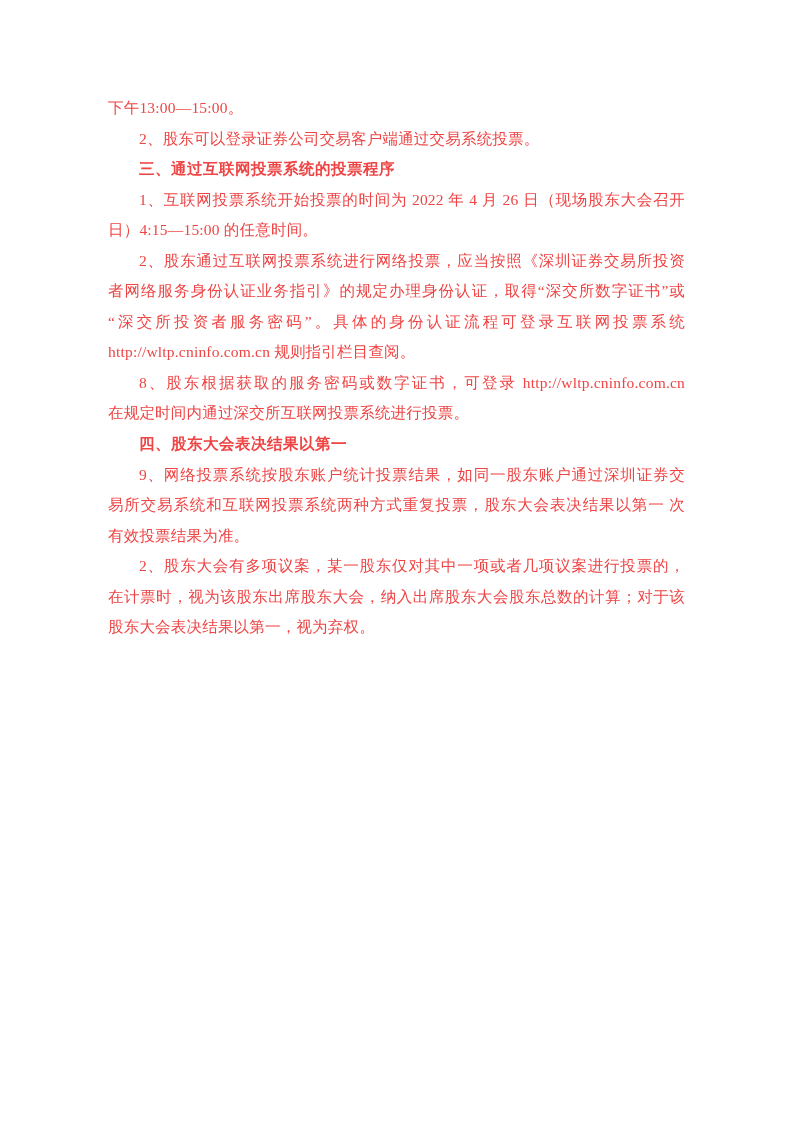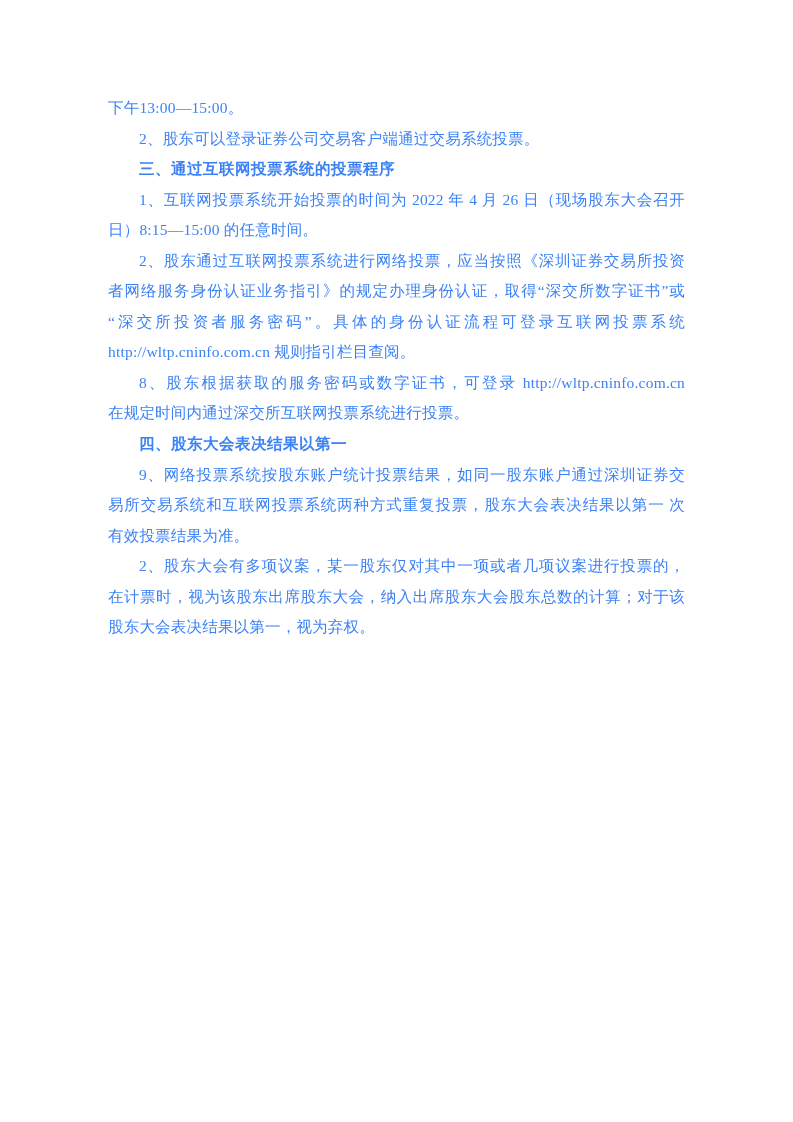--- a/index.html
+++ b/index.html
@@ -15,21 +15,21 @@
     overflow: hidden;
   }
   .doc-body {
     position: absolute;
     left: 108px;
     top: 93px;
     width: 577px;
     font-family: "Liberation Serif", "DejaVu Serif", serif;
     font-size: 15.5px;
     line-height: 30.55px;
-    color: #3b82f6;
+    color: #ef4444;
     letter-spacing: 0.2px;
   }
   .line {
     min-height: 30.55px;
   }
   .line.indent {
     text-indent: 2em;
   }
   .line.justify {
     text-align: justify;
@@ -44,21 +44,21 @@
 </style>
 </head>
 <body>
 
 <div class="page">
   <div class="doc-body">
       <div class="line">下午13:00—15:00。</div>
       <div class="line indent">2、股东可以登录证券公司交易客户端通过交易系统投票。</div>
       <div class="line bold indent">三、通过互联网投票系统的投票程序</div>
       <div class="line indent justify">1、互联网投票系统开始投票的时间为 2022 年 4 月 26 日（现场股东大会召开</div>
-      <div class="line">日）8:15—15:00 的任意时间。</div>
+      <div class="line">日）4:15—15:00 的任意时间。</div>
       <div class="line indent justify">2、股东通过互联网投票系统进行网络投票，应当按照《深圳证券交易所投资</div>
       <div class="line justify">者网络服务身份认证业务指引》的规定办理身份认证，取得“深交所数字证书”或</div>
       <div class="line justify">“深交所投资者服务密码”。具体的身份认证流程可登录互联网投票系统</div>
       <div class="line">http://wltp.cninfo.com.cn 规则指引栏目查阅。</div>
       <div class="line indent justify">8、股东根据获取的服务密码或数字证书，可登录 http://wltp.cninfo.com.cn</div>
       <div class="line">在规定时间内通过深交所互联网投票系统进行投票。</div>
       <div class="line bold indent">四、股东大会表决结果以第一</div>
       <div class="line indent justify">9、网络投票系统按股东账户统计投票结果，如同一股东账户通过深圳证券交</div>
       <div class="line justify">易所交易系统和互联网投票系统两种方式重复投票，股东大会表决结果以第一 次</div>
       <div class="line">有效投票结果为准。</div>

